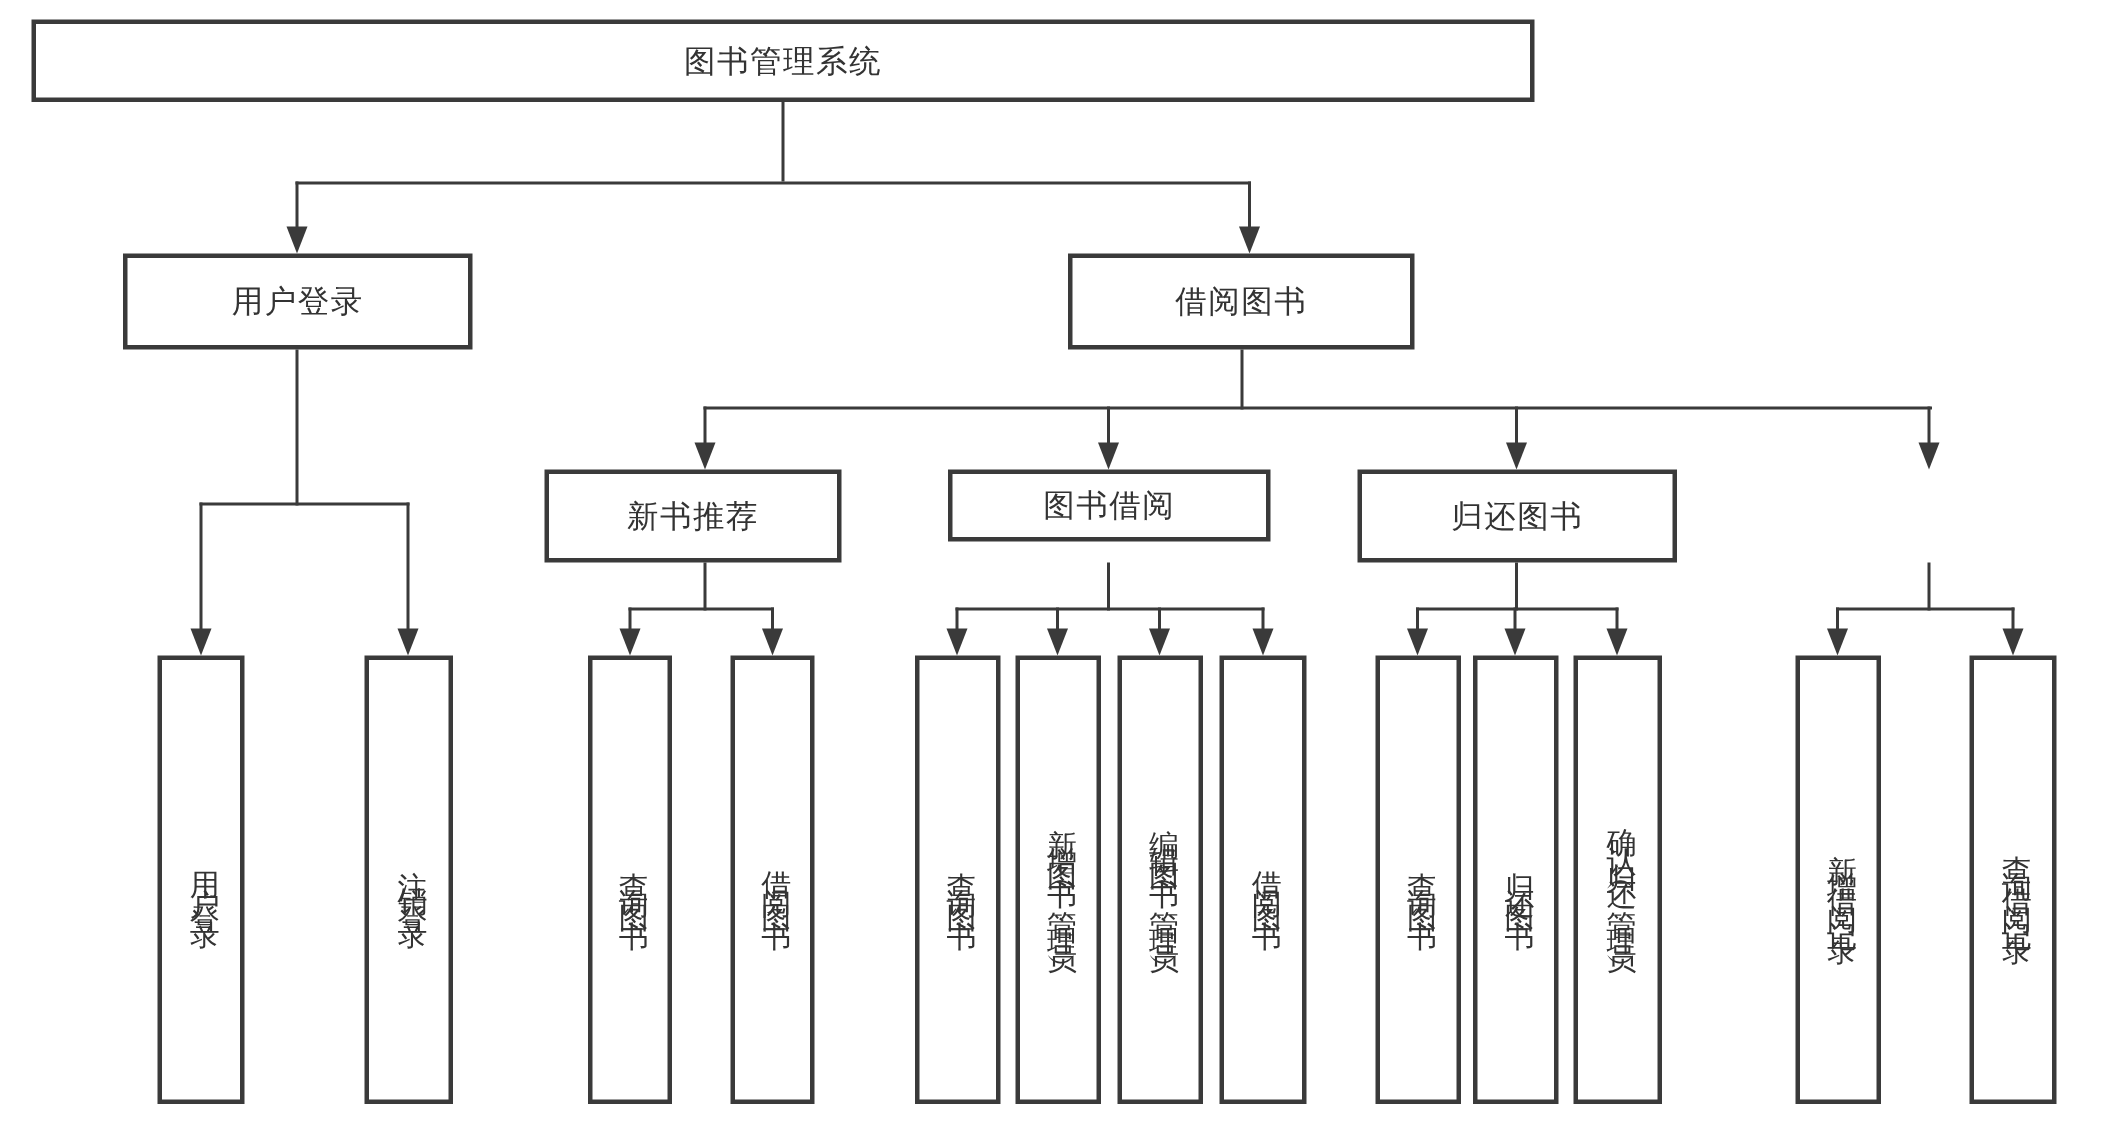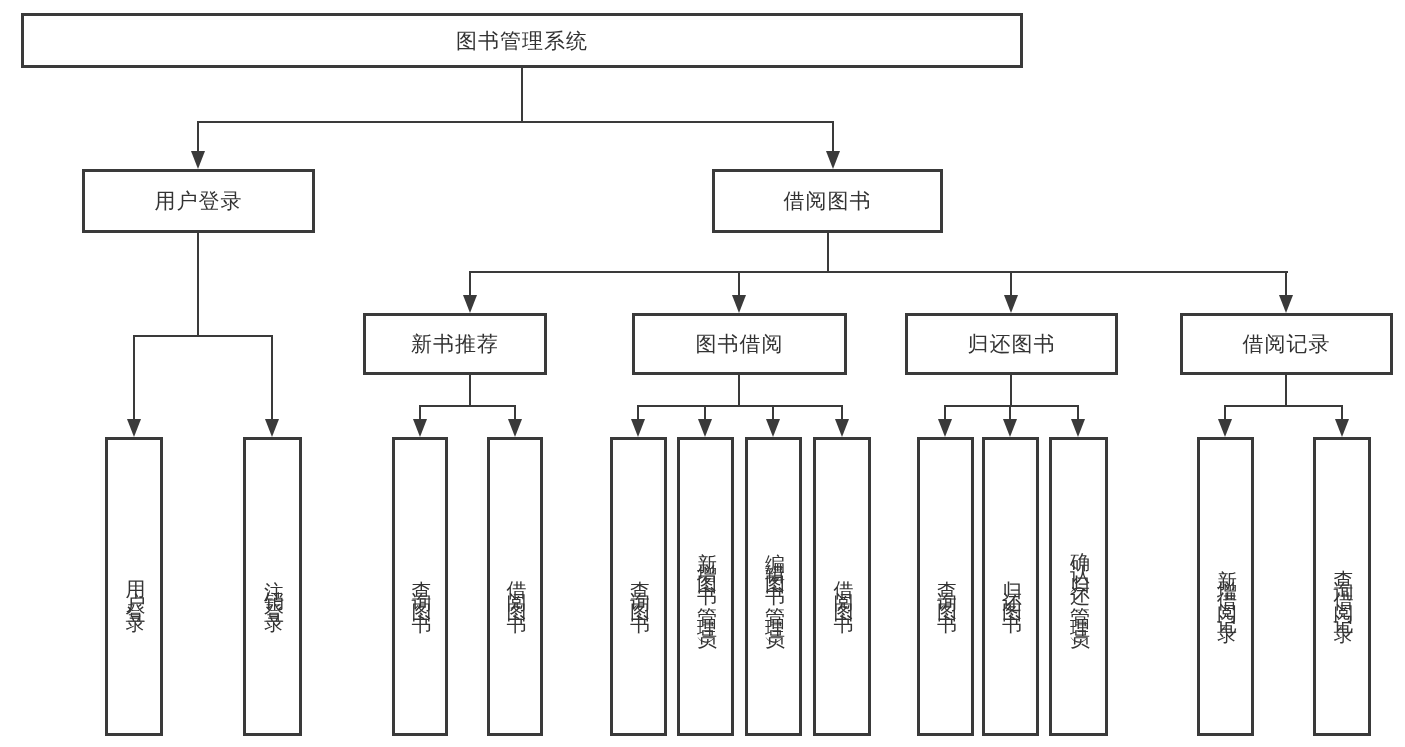--- a/index.html
+++ b/index.html
@@ -70,35 +70,32 @@
   </div>
 
   <div class="box h" style="left:82px; top:169px; width:233px; height:64px;">
     <span>用户登录</span>
   </div>
 
   <div class="box h" style="left:712px; top:169px; width:231px; height:64px;">
     <span>借阅图书</span>
   </div>
 
-  <div class="box h" style="left:363px; top:313px; width:184px; height:62px;text-align:right;">
+  <div class="box h" style="left:363px; top:313px; width:198px; height:62px;text-align:right;">
     <span>新书推荐</span>
   </div>
 
-  <div class="box h" style="left:632px; top:313px; width:215px; height:62px;">
+  <div class="box h" style="left:632px; top:313px; width:215px; height:48px;">
     <span>图书借阅</span>
   </div>
 
   <div class="box h" style="left:905px; top:313px; width:213px; height:62px;">
     <span>归还图书</span>
   </div>
 
-  <div class="box h" style="left:1180px; top:313px; width:213px; height:62px;">
-    <span>借阅记录</span>
-  </div>
 
   <div class="box v" style="left:105px; top:437px; width:58px; height:299px;">
     <span>用户登录</span>
   </div>
   <div class="box v" style="left:243px; top:437px; width:59px; height:299px;">
     <span>注销登录</span>
   </div>
 
   <div class="box v" style="left:392px; top:437px; width:56px; height:299px;">
     <span>查询图书</span>

